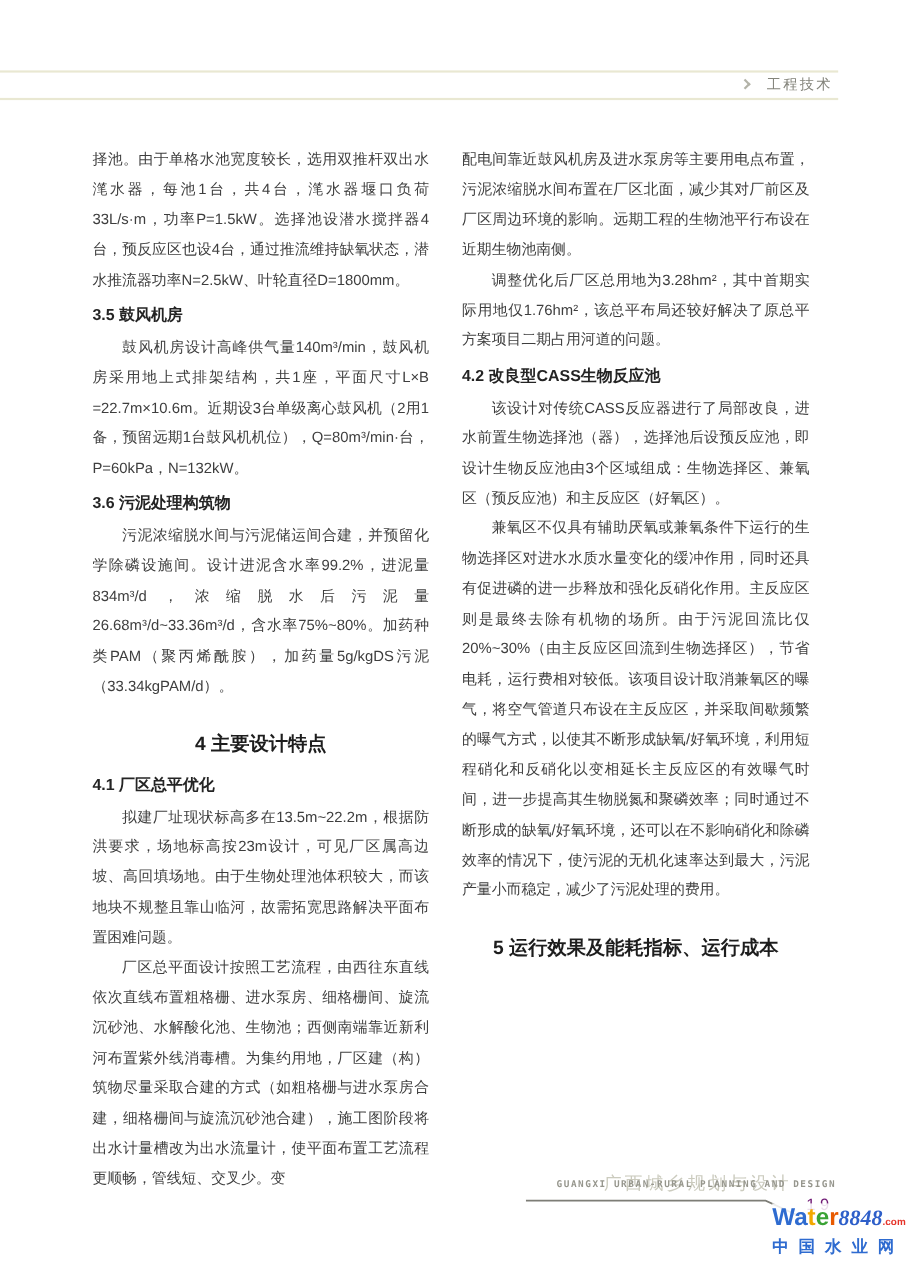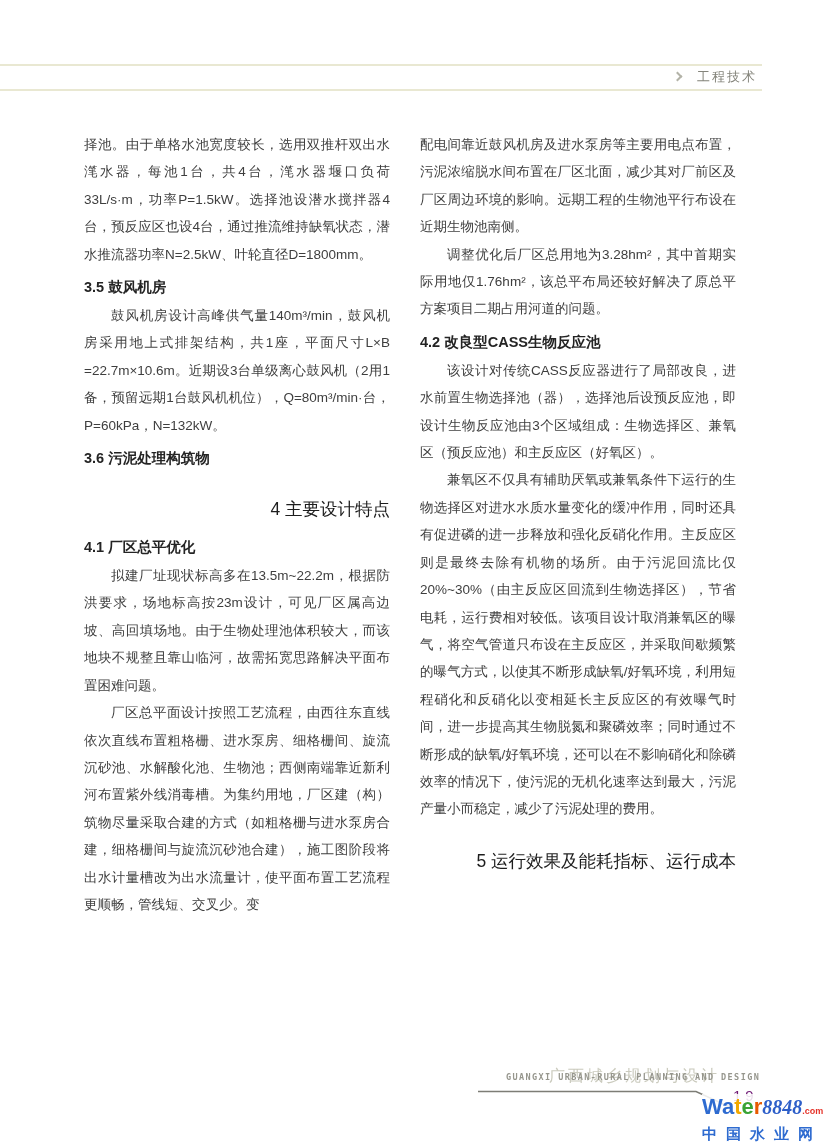--- a/index.html
+++ b/index.html
@@ -33,22 +33,22 @@
   .col-left  { left:84px;  width:306px; }
   .col-right { left:420px; width:316px; }
   .para      { text-indent:2em; }
   .para-cont { text-indent:0; }
   .h3 {
     font-size:14.5px; font-weight:bold; color:#242424;
     text-align:left; text-indent:0; line-height:26px;
     margin-top:6px; margin-bottom:2px;
   }
   .h2 {
-    font-size:17.5px; font-weight:normal; color:#1d1d1d;
-    text-align:right; text-indent:0; line-height:28px;
+    font-size:17.5px; font-weight:bold; color:#1d1d1d;
+    text-align:center; text-indent:0; line-height:28px;
     margin-top:24px; margin-bottom:11px;
   }
 
   
   .footer-cn {
     position:absolute; top:1066px; left:478px; width:242px; text-align:right;
     font-size:16px; letter-spacing:3px; color:#cbcbbe;
   }
   .footer-rule-svg { position:absolute; top:1090px; left:478px; }
   .footer-en {
@@ -82,20 +82,21 @@
   <div class="header-rule rule-bottom"></div>
   <div class="header-label">
     <span class="chev"></span><span>工程技术</span>
   </div>
 
   <div class="col col-left">
     <p class="para-cont">择池。由于单格水池宽度较长，选用双推杆双出水滗水器，每池1台，共4台，滗水器堰口负荷33L/s·m，功率P=1.5kW。选择池设潜水搅拌器4台，预反应区也设4台，通过推流维持缺氧状态，潜水推流器功率N=2.5kW、叶轮直径D=1800mm。</p>
     <p class="h3">3.5 鼓风机房</p>
     <p class="para">鼓风机房设计高峰供气量140m³/min，鼓风机房采用地上式排架结构，共1座，平面尺寸L×B =22.7m×10.6m。近期设3台单级离心鼓风机（2用1备，预留远期1台鼓风机机位），Q=80m³/min·台，P=60kPa，N=132kW。</p>
     <p class="h3">3.6 污泥处理构筑物</p>
+    <p class="para">污泥浓缩脱水间与污泥储运间合建，并预留化学除磷设施间。设计进泥含水率99.2%，进泥量834m³/d，浓缩脱水后污泥量26.68m³/d~33.36m³/d，含水率75%~80%。加药种类PAM（聚丙烯酰胺），加药量5g/kgDS污泥（33.34kgPAM/d）。</p>
     <p class="h2">4 主要设计特点</p>
     <p class="h3">4.1 厂区总平优化</p>
     <p class="para">拟建厂址现状标高多在13.5m~22.2m，根据防洪要求，场地标高按23m设计，可见厂区属高边坡、高回填场地。由于生物处理池体积较大，而该地块不规整且靠山临河，故需拓宽思路解决平面布置困难问题。</p>
     <p class="para">厂区总平面设计按照工艺流程，由西往东直线依次直线布置粗格栅、进水泵房、细格栅间、旋流沉砂池、水解酸化池、生物池；西侧南端靠近新利河布置紫外线消毒槽。为集约用地，厂区建（构）筑物尽量采取合建的方式（如粗格栅与进水泵房合建，细格栅间与旋流沉砂池合建），施工图阶段将出水计量槽改为出水流量计，使平面布置工艺流程更顺畅，管线短、交叉少。变</p>
   </div>
 
   <div class="col col-right">
     <p class="para-cont">配电间靠近鼓风机房及进水泵房等主要用电点布置，污泥浓缩脱水间布置在厂区北面，减少其对厂前区及厂区周边环境的影响。远期工程的生物池平行布设在近期生物池南侧。</p>
     <p class="para">调整优化后厂区总用地为3.28hm²，其中首期实际用地仅1.76hm²，该总平布局还较好解决了原总平方案项目二期占用河道的问题。</p>
     <p class="h3">4.2 改良型CASS生物反应池</p>

